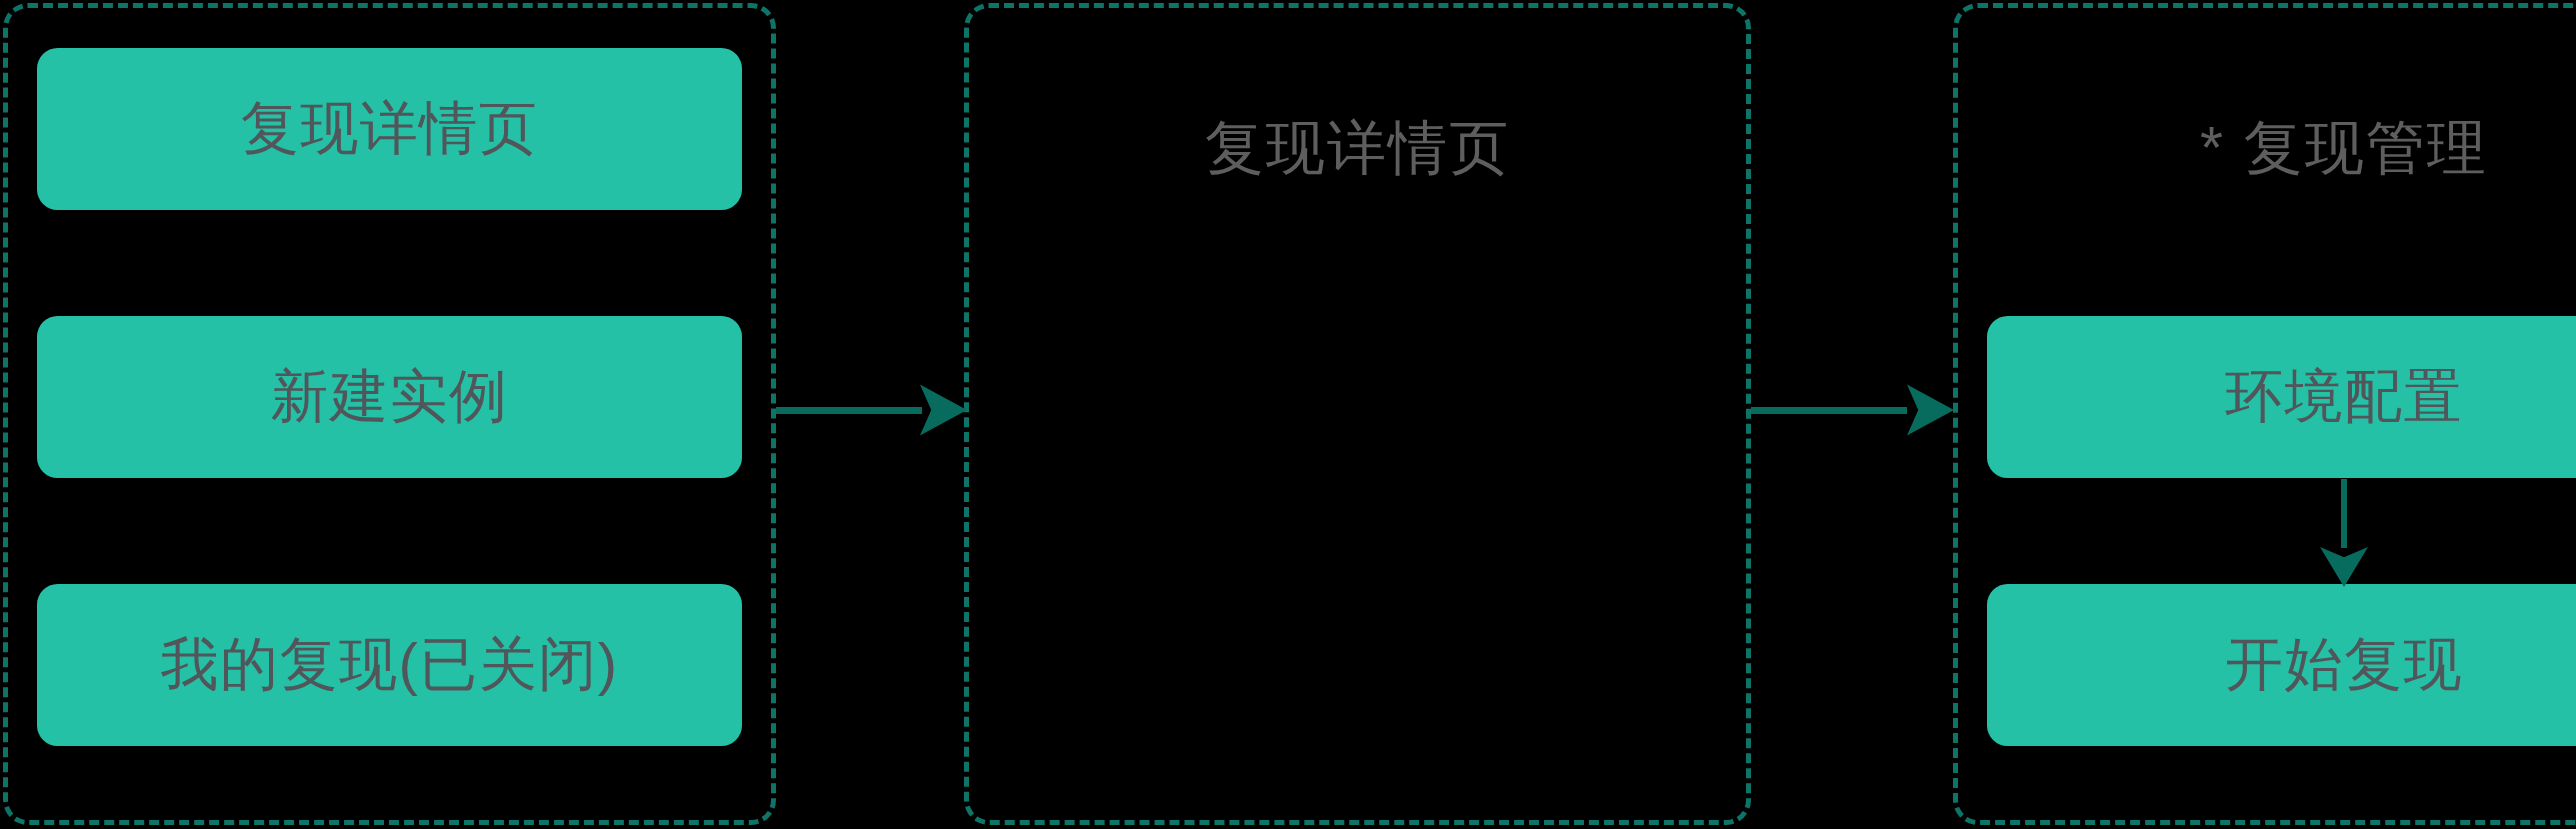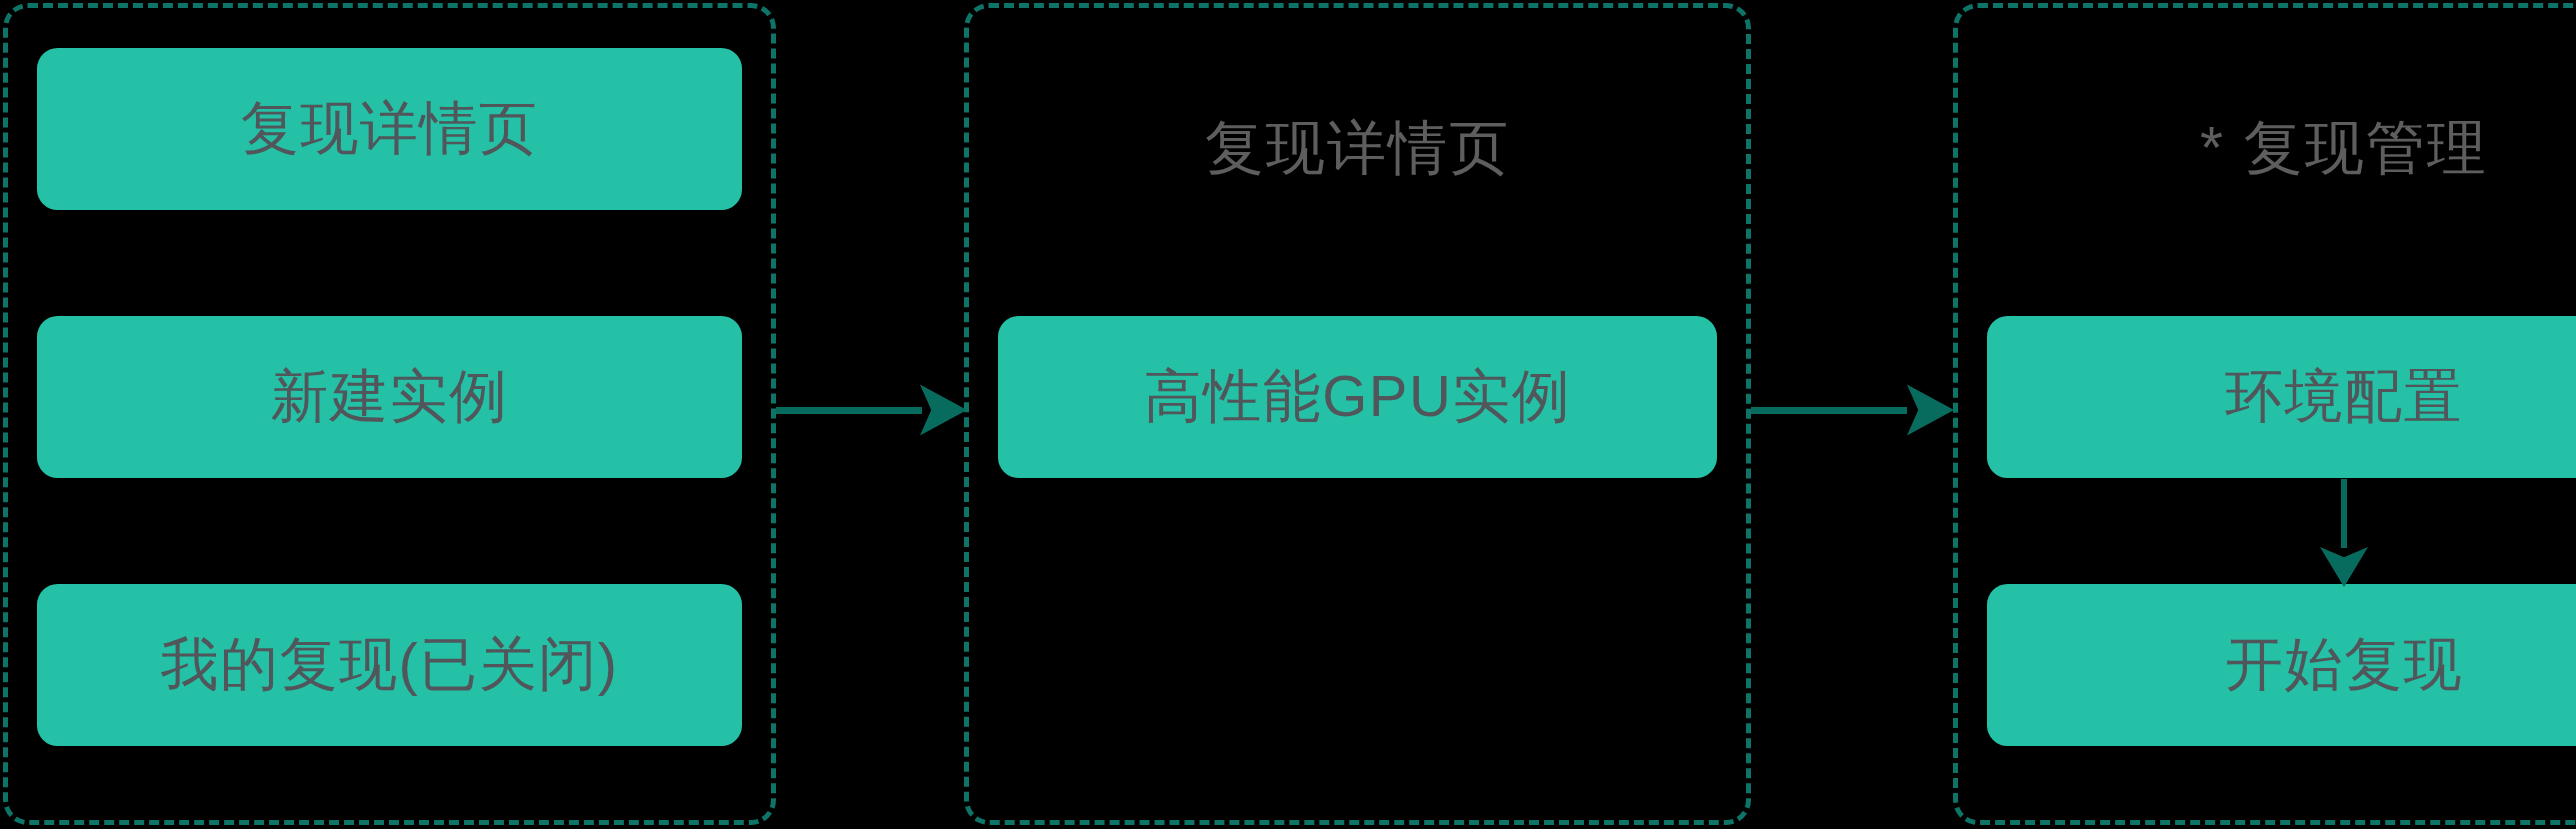--- a/index.html
+++ b/index.html
@@ -70,21 +70,20 @@
 <div id="canvas">
 
   <div class="group" style="left:3.1px;width:773px;">
     <div class="node row1">复现详情页</div>
     <div class="node row2">新建实例</div>
     <div class="node row3">我的复现(已关闭)</div>
   </div>
 
   <div class="group" style="left:964px;width:787px;">
     <div class="group-title">复现详情页</div>
-    <div class="node row2">高性能GPU实例</div>
   </div>
 
   <div class="group" style="left:1953px;width:782px;">
     <div class="group-title">* 复现管理</div>
     <div class="node row2">环境配置</div>
     <div class="node row3">开始复现</div>
   </div>
 
   <div>
     <div class="h-arrow-line" style="left:776px;width:146px;"></div>

